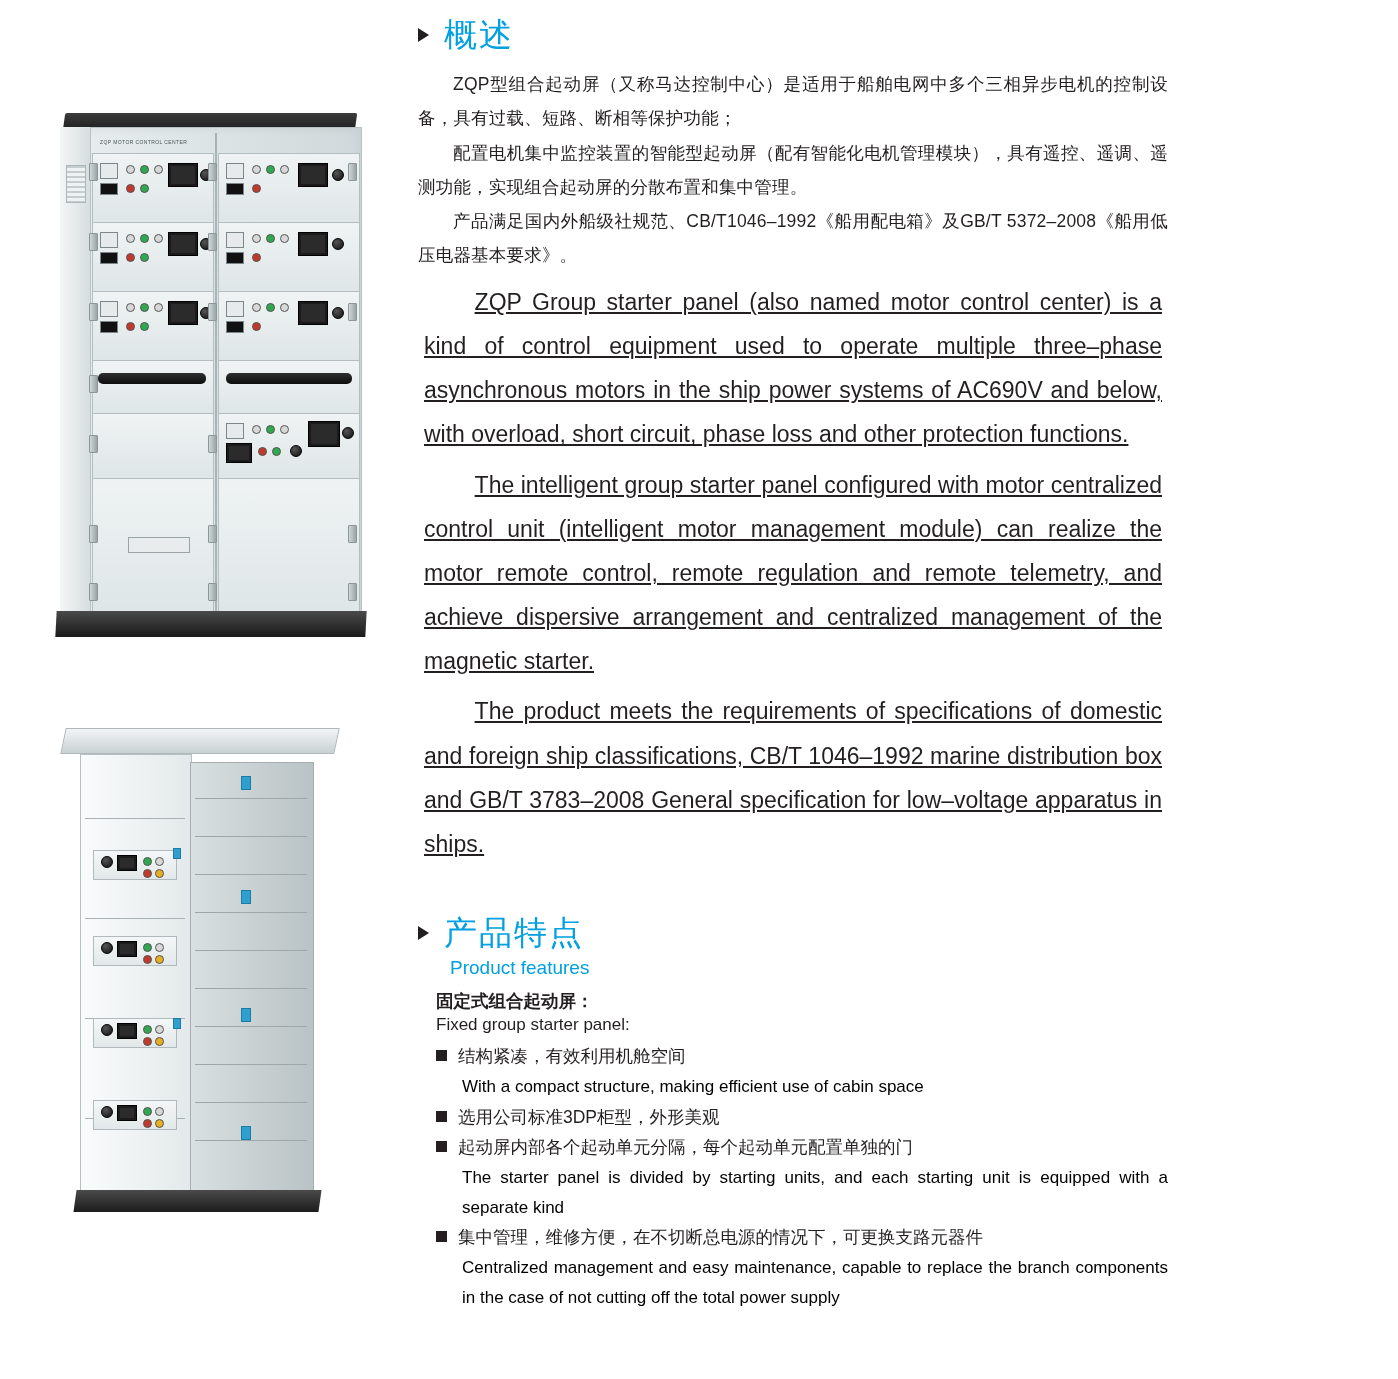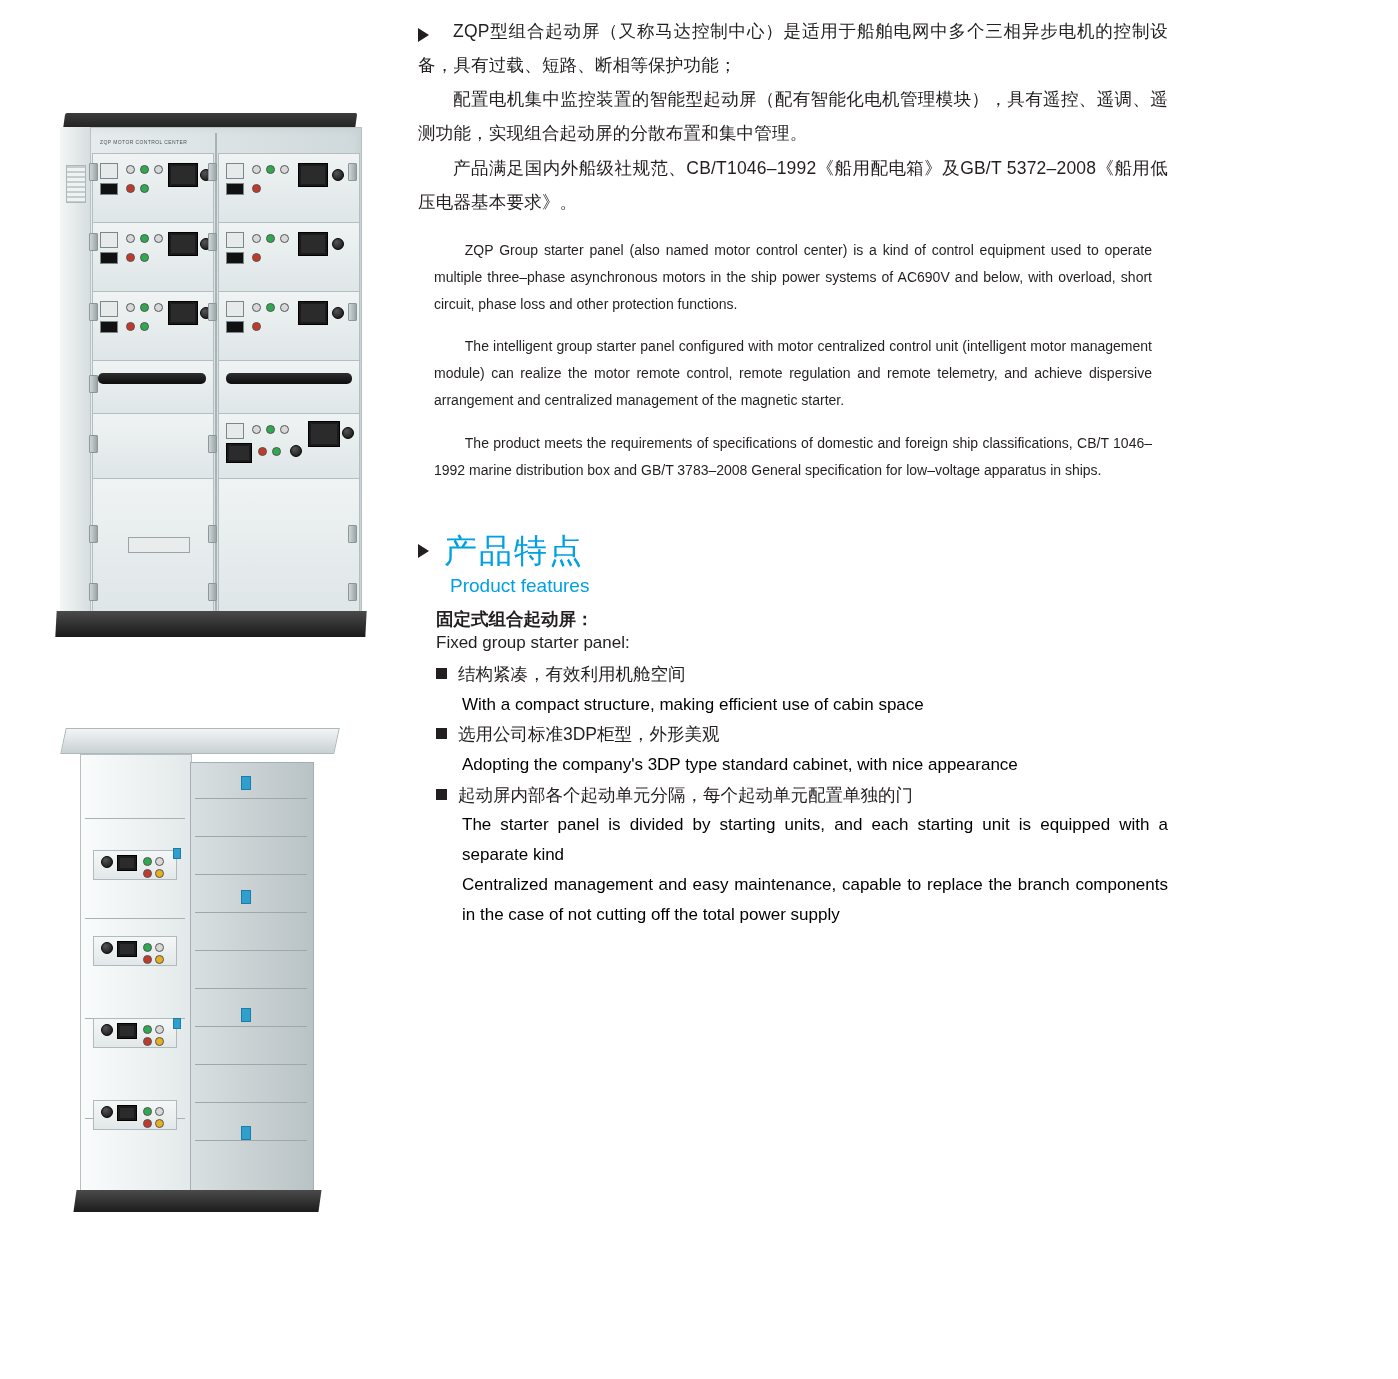--- a/index.html
+++ b/index.html
@@ -275,26 +275,27 @@
   p.cn {
     font-size: 17.5px;
     line-height: 1.95;
     margin: 0;
     text-indent: 2em;
     text-align: justify;
     color: #231f20;
     letter-spacing: .2px;
   }
   p.en {
-    font-size: 14px;
+    font-size: 23px;
     line-height: 1.92;
-    margin: 16px;
+    margin: 6px;
     text-indent: 2.2em;
     text-align: justify;
     color: #231f20;
+    text-decoration: underline;
   }
   .gap-s { height: 2px; }
 
   
   .feat-head-cn {
     font-size: 17.5px;
     font-weight: bold;
     margin: 10px 0 0 36px;
     color: #231f20;
   }
@@ -517,20 +518,21 @@
       <div class="p2-tab" style="left:118px;top:300px;width:6px;height:9px;"></div>
 
       <div class="p2-base"></div>
     </div>
   </div>
 
   <div class="right-col">
 
     <div class="sect-head">
       <span class="tri"></span>
+      <h1 class="sect-title-cn">概述</h1>
     </div>
 
     <div class="body-block" style="margin-top:12px;">
       <p class="cn">ZQP型组合起动屏（又称马达控制中心）是适用于船舶电网中多个三相异步电机的控制设备，具有过载、短路、断相等保护功能；</p>
       <p class="cn">配置电机集中监控装置的智能型起动屏（配有智能化电机管理模块），具有遥控、遥调、遥测功能，实现组合起动屏的分散布置和集中管理。</p>
       <p class="cn">产品满足国内外船级社规范、CB/T1046–1992《船用配电箱》及GB/T 5372–2008《船用低压电器基本要求》。</p>
       <div class="gap-s"></div>
       <p class="en">ZQP Group starter panel (also named motor control center) is a kind of control equipment used to operate multiple three–phase asynchronous motors in the ship power systems of AC690V and below, with overload, short circuit, phase loss and other protection functions.</p>
       <p class="en">The intelligent group starter panel configured with motor centralized control unit (intelligent motor management module) can realize the motor remote control, remote regulation and remote telemetry, and achieve dispersive arrangement and centralized management of the magnetic starter.</p>
       <p class="en">The product meets the requirements of specifications of domestic and foreign ship classifications, CB/T 1046–1992 marine distribution box and GB/T 3783–2008 General specification for low–voltage apparatus in ships.</p>
@@ -552,30 +554,33 @@
           <span>结构紧凑，有效利用机舱空间</span>
         </div>
         <div class="feat-en">With a compact structure, making efficient use of cabin space</div>
       </div>
 
       <div class="feat-item">
         <div class="feat-cn">
           <span class="bullet"></span>
           <span>选用公司标准3DP柜型，外形美观</span>
         </div>
-        <div class="feat-en">Adopting the company's 3DP type standard cabinet, with nice appearance</div>
       </div>
 
       <div class="feat-item">
         <div class="feat-cn">
           <span class="bullet"></span>
           <span>起动屏内部各个起动单元分隔，每个起动单元配置单独的门</span>
         </div>
         <div class="feat-en">The starter panel is divided by starting units, and each starting unit is equipped with a separate kind</div>
       </div>
 
       <div class="feat-item">
+        <div class="feat-cn">
+          <span class="bullet"></span>
+          <span>集中管理，维修方便，在不切断总电源的情况下，可更换支路元器件</span>
+        </div>
         <div class="feat-en">Centralized management and easy maintenance, capable to replace the branch components in the case of not cutting off the total power supply</div>
       </div>
     </div>
 
   </div>
 </div>
 
 </body></html>

